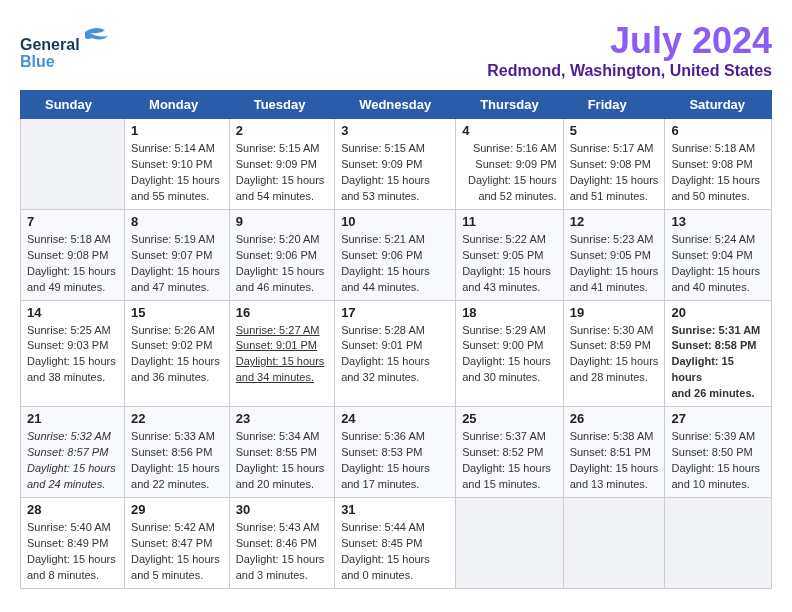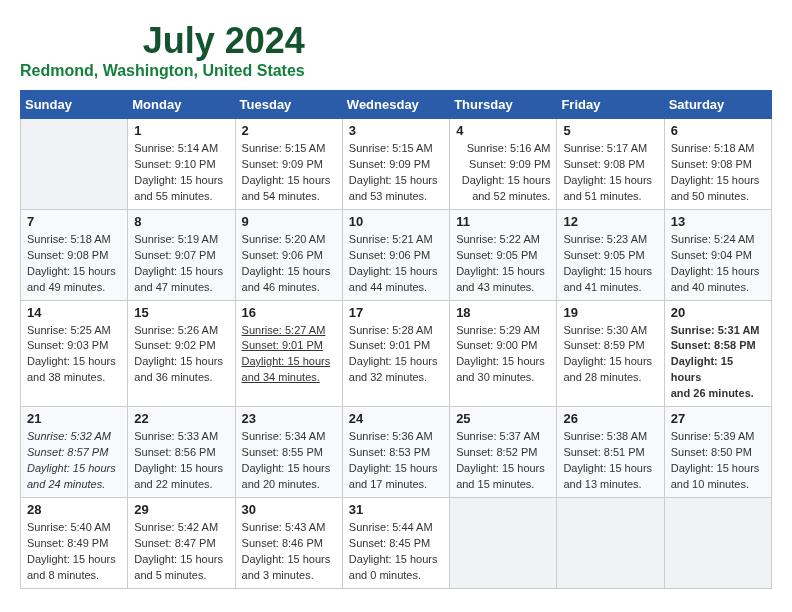--- a/index.html
+++ b/index.html
@@ -20,37 +20,37 @@
       display: flex;
       flex-direction: column;
       align-items: flex-start;
     }
     .title-block {
       text-align: right;
     }
     .month-year {
       font-size: 36px;
       font-weight: bold;
-      color: #14532d;
+      color: #8b5cf6;
     }
     .location {
       font-size: 16px;
-      color: #15803d;
+      color: #4c1d95;
       font-weight: bold;
     }
     .calendar {
       width: 100%;
       border-collapse: collapse;
       font-size: 11px;
     }
     .calendar th {
       background: #2a5caa;
       color: #fff;
       text-align: left;
-      padding: 6px 4px;
+      padding: 6px 24px;
       font-size: 13px;
       font-weight: bold;
       border: 1px solid #2a5caa;
     }
     .calendar td {
       border: 1px solid #ccc;
       vertical-align: top;
       padding: 4px 6px;
       width: calc(100% / 7);
       min-height: 80px;
@@ -71,20 +71,29 @@
       font-size: 11px;
     }
     .empty-cell {
       background: #f0f2f5 !important;
     }
   </style>
 </head>
 <body>
 
 <div class="header">
+  <div class="logo">
+    <svg width="120" height="50" viewBox="0 0 120 50">
+
+      <path d="M65 12 Q75 5 85 10 Q80 14 70 13 Q78 18 88 16 Q82 22 72 18 Q68 20 65 18 Z" fill="#4a90d9"></path>
+
+      <text x="0" y="30" font-family="Arial" font-size="16" font-weight="bold" fill="#1a3a5c">General</text>
+      <text x="0" y="47" font-family="Arial" font-size="16" font-weight="bold" fill="#4a90d9">Blue</text>
+    </svg>
+  </div>
   <div class="title-block">
     <div class="month-year">July 2024</div>
     <div class="location">Redmond, Washington, United States</div>
   </div>
 </div>
 
 <table class="calendar">
   <thead>
     <tr>
       <th>Sunday</th>

